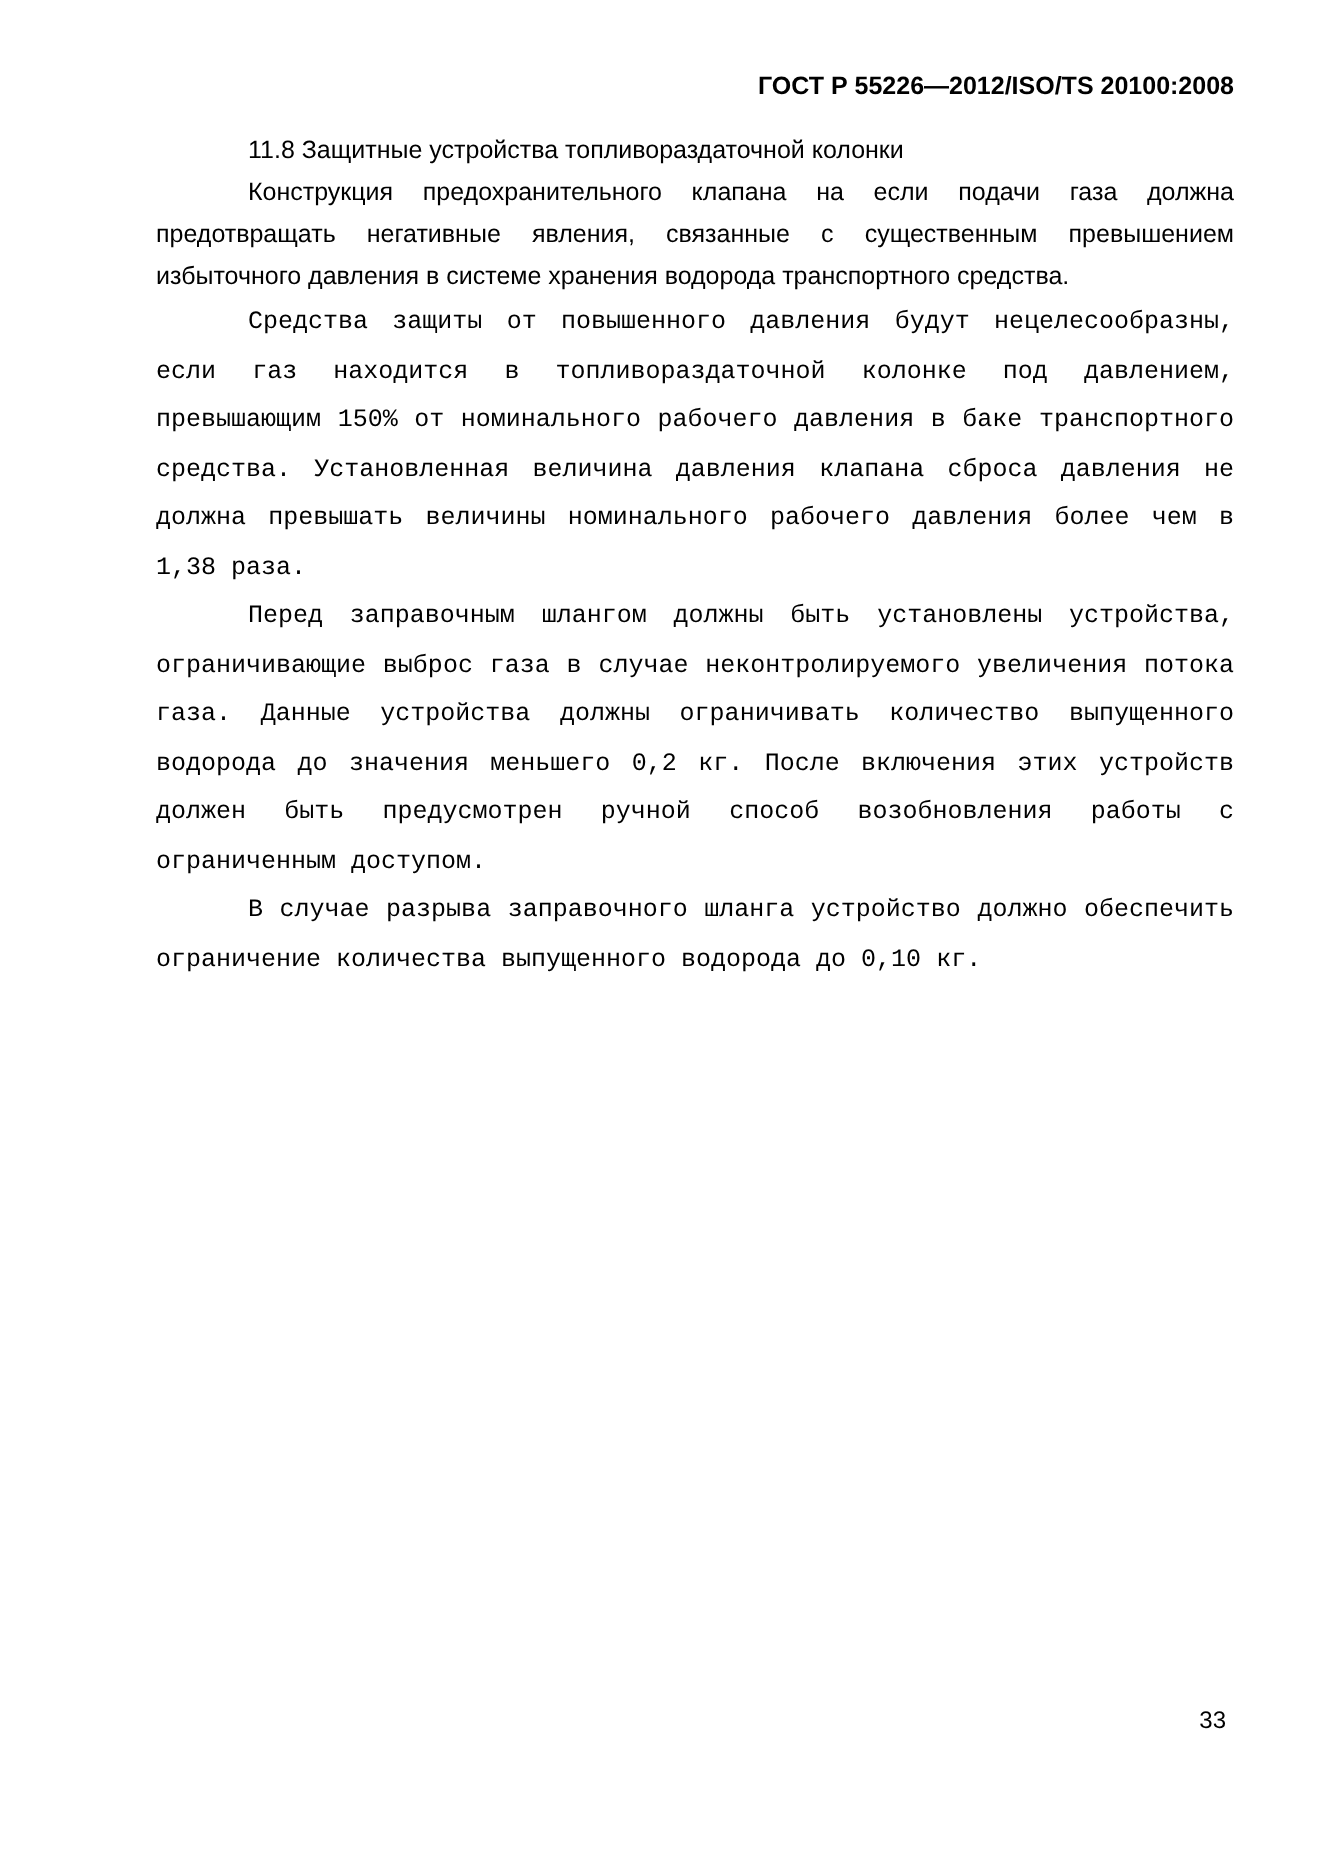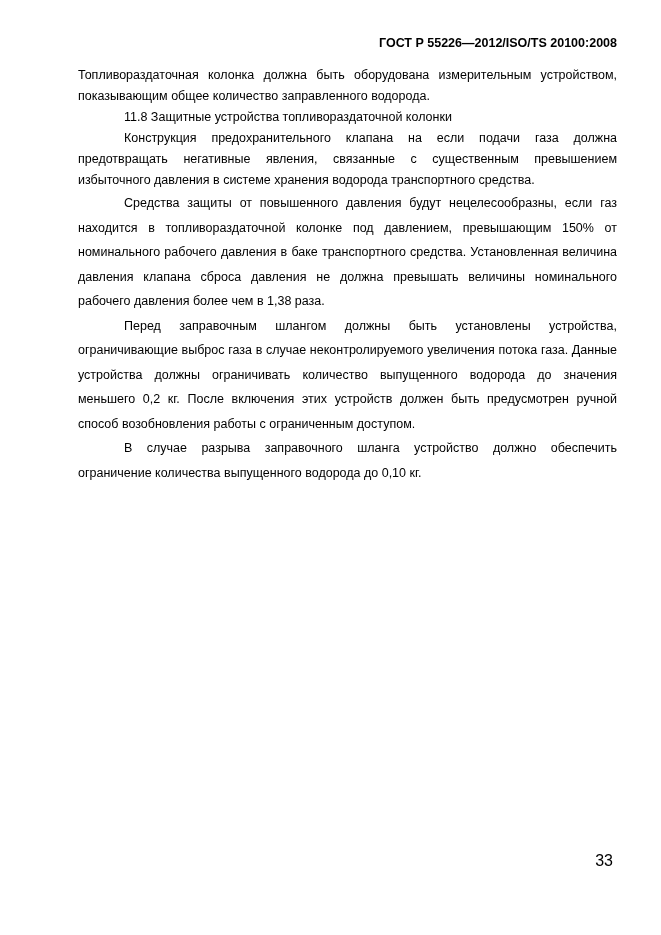--- a/index.html
+++ b/index.html
@@ -23,44 +23,43 @@
     font-weight: bold;
     font-size: 12.5px;
     line-height: 15px;
     margin: 0 0 14px 0;
   }
   .doc-body p {
     margin: 0;
     text-align: justify;
   }
   .tight { line-height: 21px; }
-  .loose { line-height: 24.5px; }
+  .loose { line-height: 24.5px; font-family: Liberation Mono, monospace; }
   .indent { text-indent: 46px; }
   .noindent { text-indent: 0; }
   .heading {
     font-weight: normal;
   }
   .page-number {
     position: absolute;
     right: 48px;
     bottom: 16px;
-    font-size: 16px;
+    font-size: 12px;
     line-height: 15px;
   }
 </style>
 </head>
 <body>
 
 <div class="page">
 
   <div class="running-head">ГОСТ Р 55226—2012/ISO/TS 20100:2008</div>
 
   <div class="doc-body">
 
-    <p class="tight noindent">Топливораздаточная колонка должна быть оборудована измерительным устройством, показывающим общее количество заправленного водорода.</p>
 
     <p class="tight indent heading">11.8 Защитные устройства топливораздаточной колонки</p>
 
 
     <p class="tight indent">Конструкция предохранительного клапана на если подачи газа должна предотвращать негативные явления, связанные с существенным превышением избыточного давления в системе хранения водорода транспортного средства.</p>
 
     <p class="loose indent">Средства защиты от повышенного давления будут нецелесообразны, если газ находится в топливораздаточной колонке под давлением, превышающим 150% от номинального рабочего давления в баке транспортного средства. Установленная величина давления клапана сброса давления не должна превышать величины номинального рабочего давления более чем в 1,38 раза.</p>
 
 
     <p class="loose indent">Перед заправочным шлангом должны быть установлены устройства, ограничивающие выброс газа в случае неконтролируемого увеличения потока газа. Данные устройства должны ограничивать количество выпущенного водорода до значения меньшего 0,2 кг. После включения этих устройств должен быть предусмотрен ручной способ возобновления работы с ограниченным доступом.</p>

